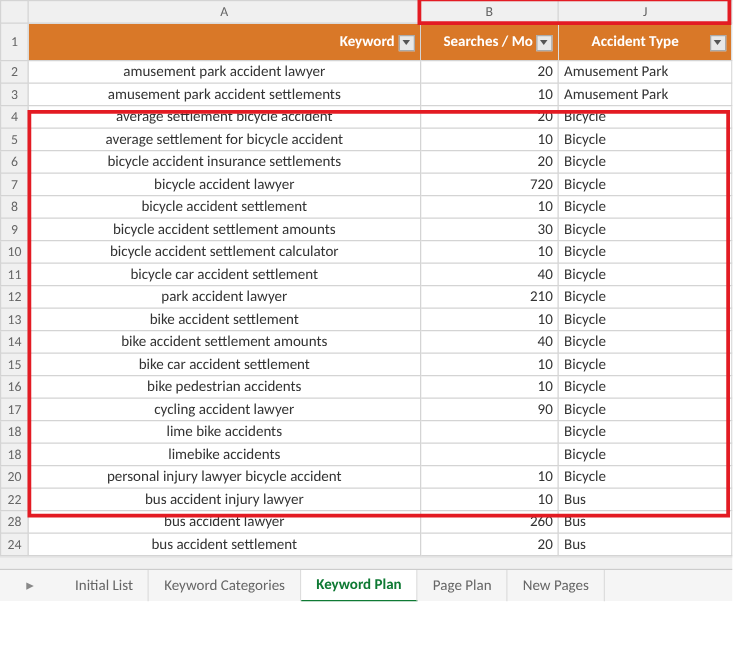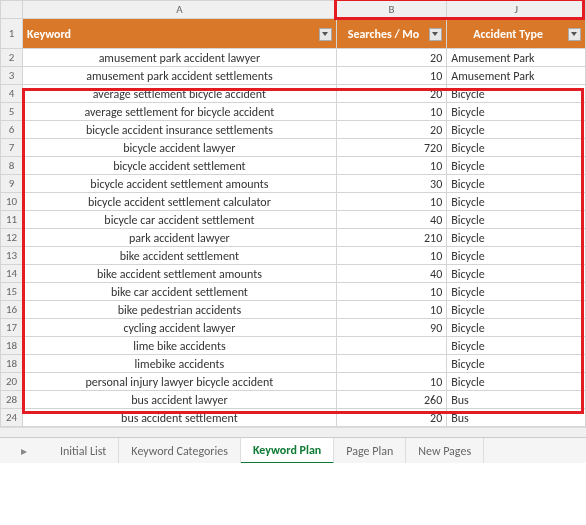--- a/index.html
+++ b/index.html
@@ -1,22 +1,22 @@
 <!DOCTYPE html>
 <html><head>
 <meta charset="utf-8">
 <style>
 *{margin:0;padding:0;box-sizing:border-box}
 body{font-family:Calibri,Arial,sans-serif;font-size:12px;color:#333;background:#fff;width:586px}
 .grid{border-collapse:collapse;width:100%}
 .colhdr{background:#f0f0f0;color:#666;font-size:11px;text-align:center;border:1px solid #d4d4d4;height:18px}
 .rownum{background:#f0f0f0;color:#666;font-size:11px;text-align:center;border:1px solid #d4d4d4;width:22px}
 .datahdr{background:#d97828;color:#fff;font-weight:bold;height:30px;border:1px solid #d4d4d4;padding:0 4px;vertical-align:middle;position:relative}
-.datahdr.left{text-align:left}
-.datahdr.right{text-align:center}
+.datahdr.left{text-align:right}
+.datahdr.right{text-align:right}
 .datahdr.center{text-align:center}
 .drop{display:inline-block;width:13px;height:13px;background:#e8e8e8;border:1px solid #aaa;float:right;margin-top:1px;margin-left:3px;position:relative}
 .drop::after{content:"";position:absolute;left:2px;top:3px;border-left:3px solid transparent;border-right:3px solid transparent;border-top:4px solid #555}
 .cell{border:1px solid #d4d4d4;height:18px;padding:0 4px;vertical-align:middle}
 .cell.left{text-align:center}
 .cell.right{text-align:right}
 .cell.center{text-align:left}
 .cola{width:312px}
 .colb{width:110px}
 .colj{width:138px}
@@ -158,20 +158,26 @@
           <td class="cell right"></td>
           <td class="cell center">Bicycle</td>
         </tr>
         <tr>
           <td class="rownum">20</td>
           <td class="cell left">personal injury lawyer bicycle accident</td>
           <td class="cell right">10</td>
           <td class="cell center">Bicycle</td>
         </tr>
         <tr>
+          <td class="rownum">22</td>
+          <td class="cell left">bus accident injury lawyer</td>
+          <td class="cell right">10</td>
+          <td class="cell center">Bus</td>
+        </tr>
+        <tr>
           <td class="rownum">28</td>
           <td class="cell left">bus accident lawyer</td>
           <td class="cell right">260</td>
           <td class="cell center">Bus</td>
         </tr>
         <tr>
           <td class="rownum">24</td>
           <td class="cell left">bus accident settlement</td>
           <td class="cell right">20</td>
           <td class="cell center">Bus</td>

